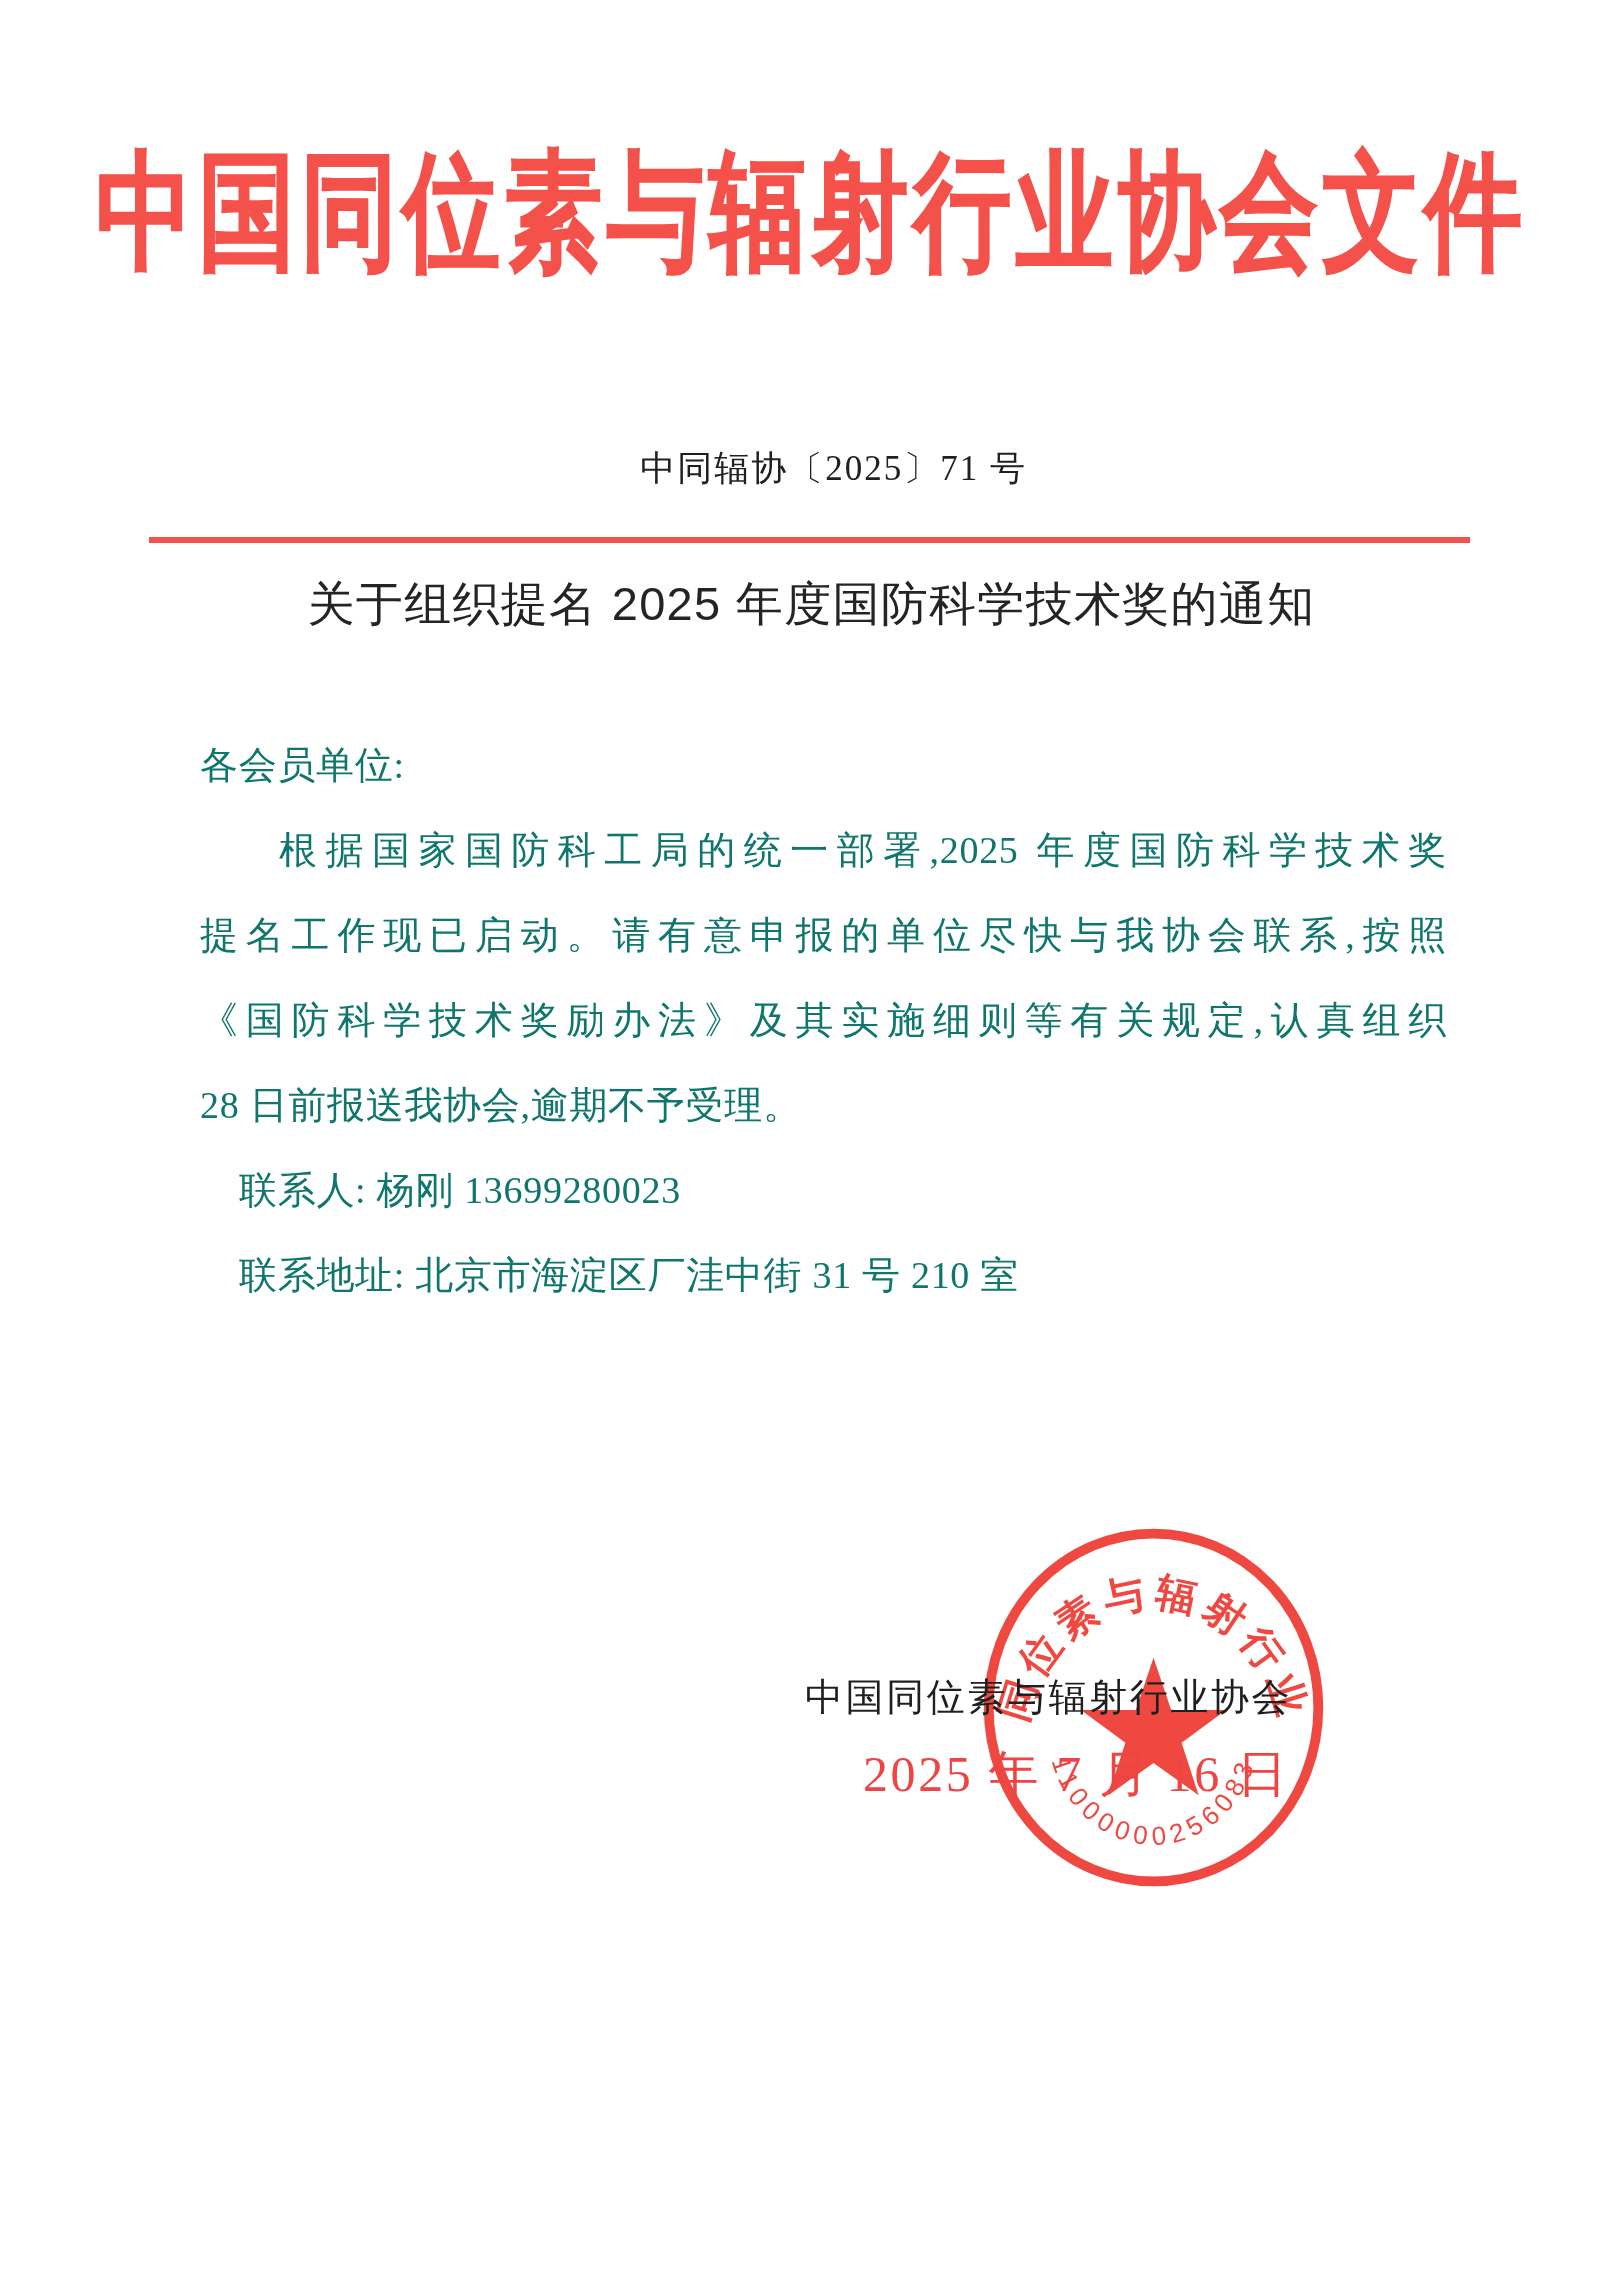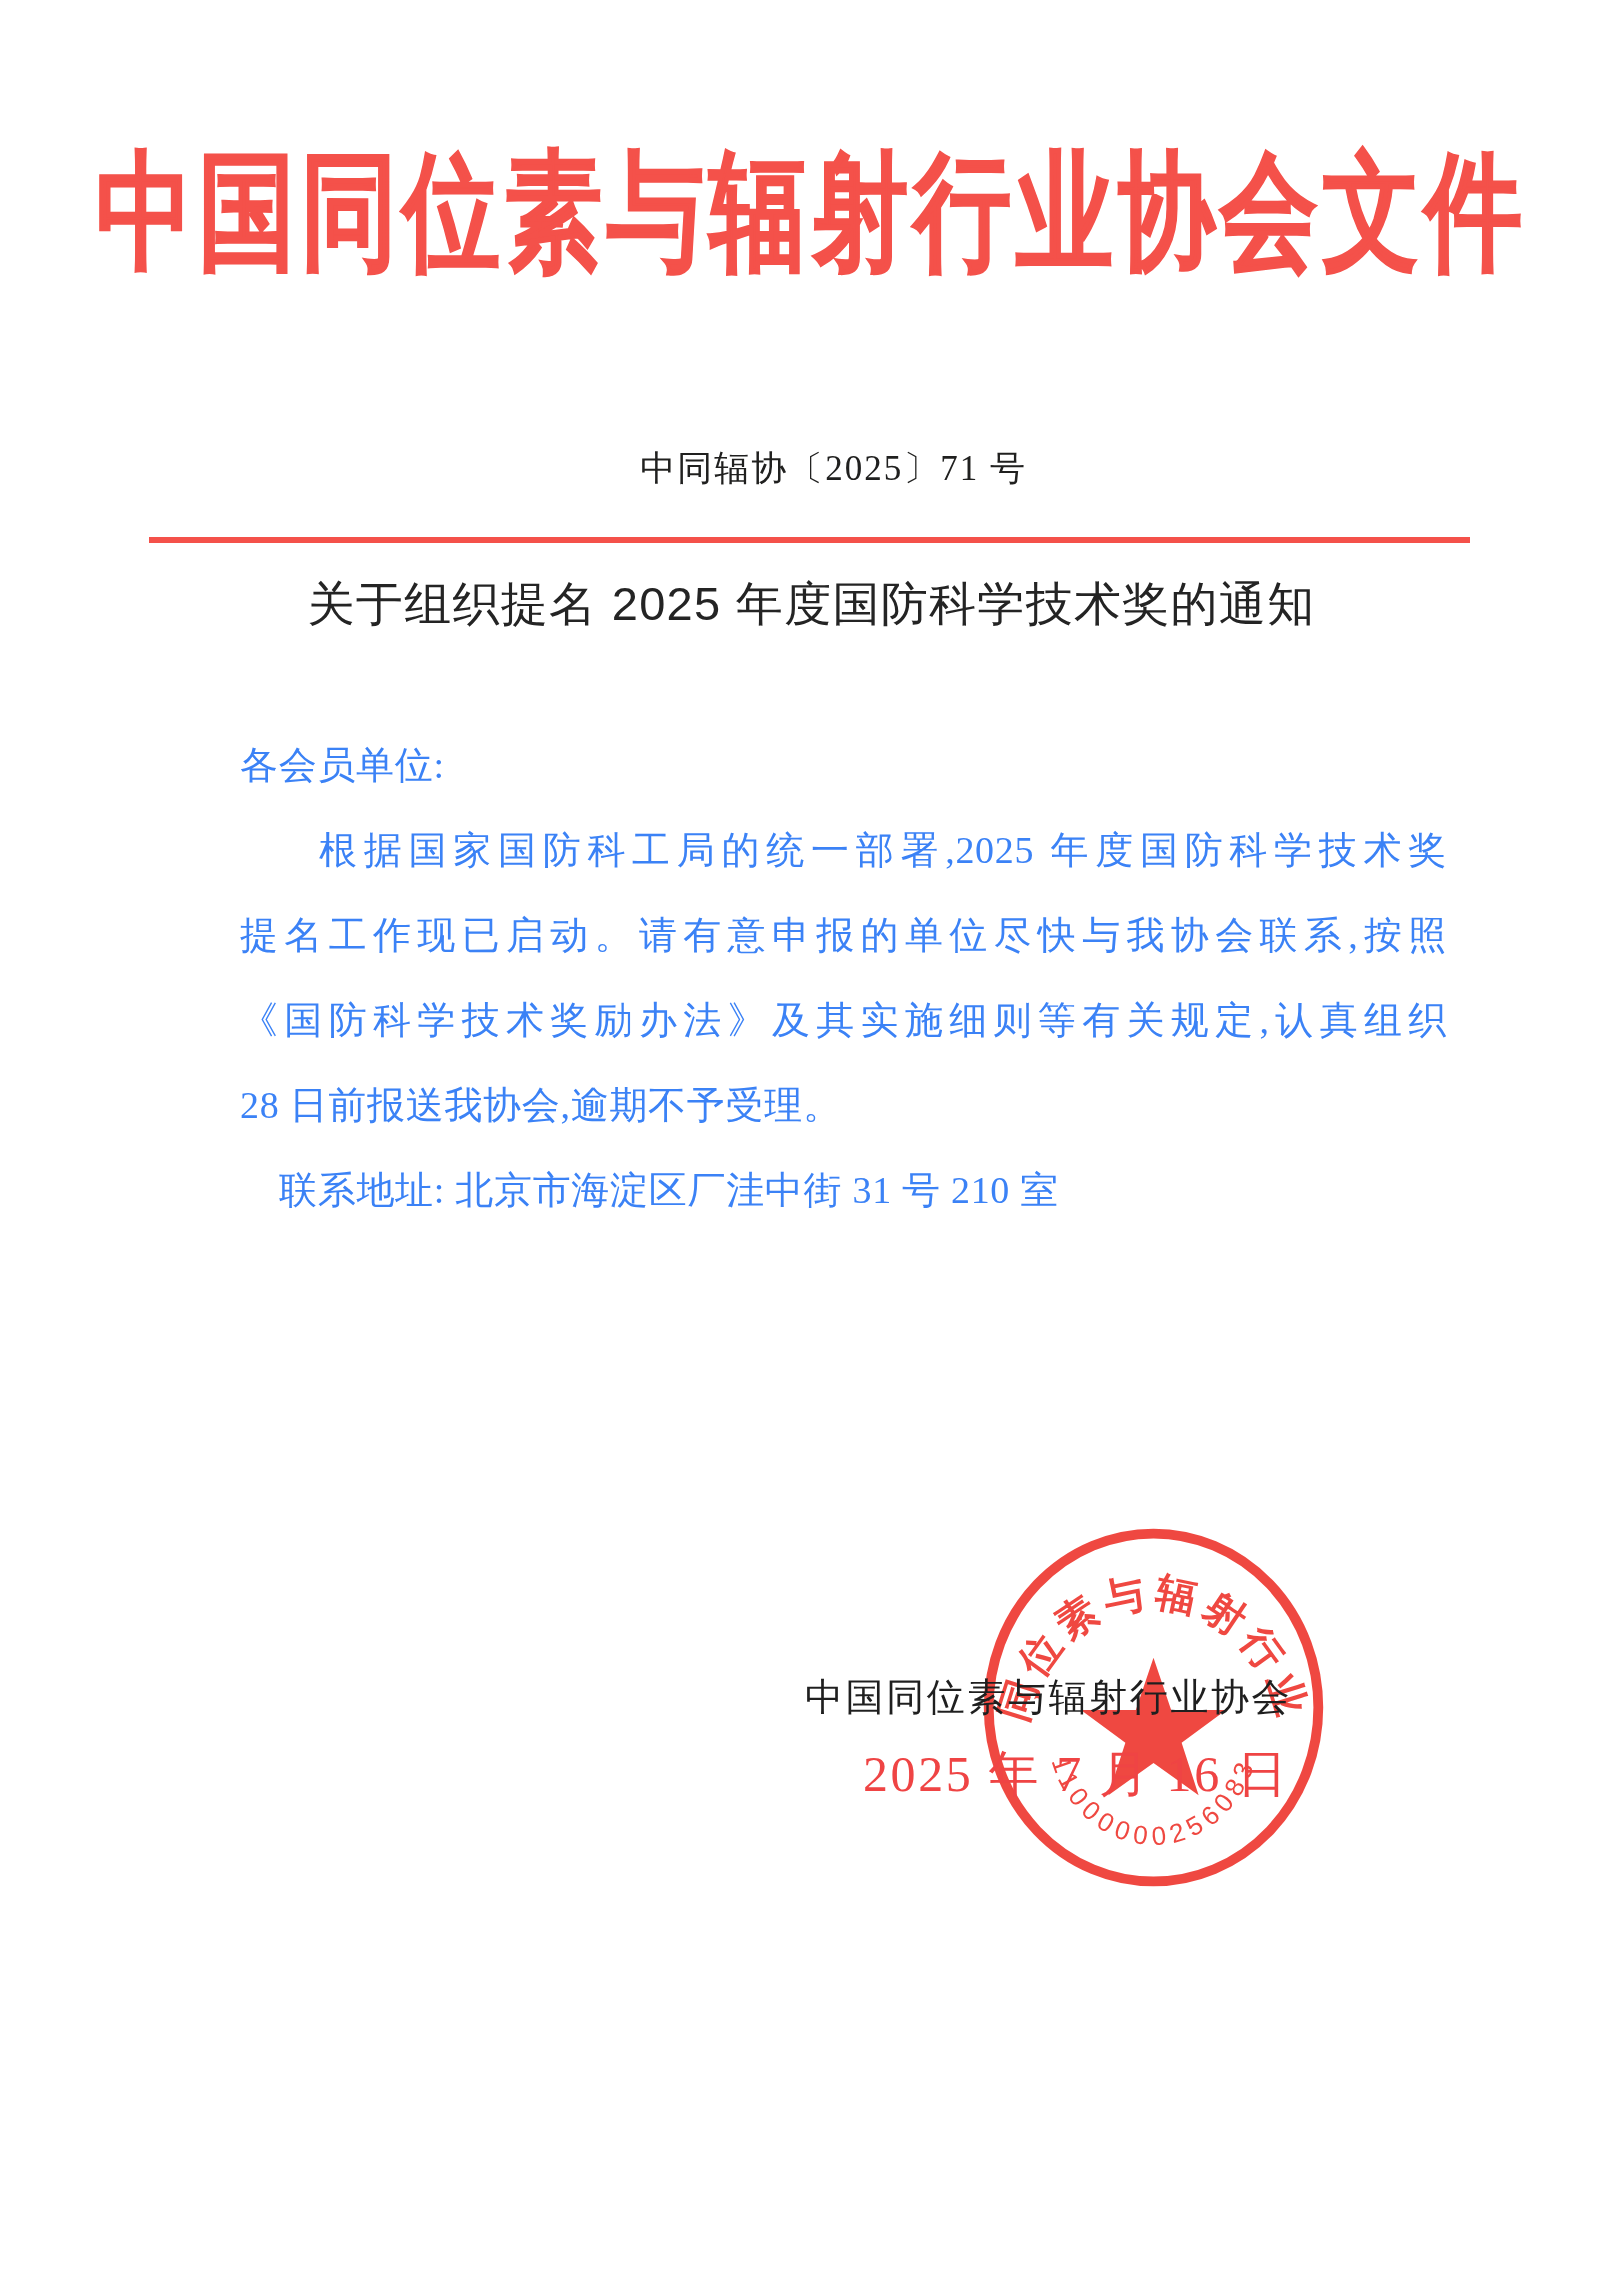--- a/index.html
+++ b/index.html
@@ -84,24 +84,23 @@
   .body-block {
     position: absolute;
     left: 200px;
     top: 723px;
     width: 1247px;
   }
 
   .body-line {
     font-size: 38px;
     line-height: 85px;
-    color: #3b82f6;
+    color: #0f766e;
     letter-spacing: 0.7px;
     white-space: nowrap;
-    margin-left: 40px;
   }
 
   .body-line.indent {
     text-indent: 79px;
   }
 
   .body-line.indent-half {
     text-indent: 39px;
   }
 
@@ -173,20 +172,21 @@
 
     <div class="body-line indent justified">根据国家国防科工局的统一部署,2025 年度国防科学技术奖</div>
 
     <div class="body-line justified">提名工作现已启动。请有意申报的单位尽快与我协会联系,按照</div>
 
     <div class="body-line justified">《国防科学技术奖励办法》及其实施细则等有关规定,认真组织</div>
 
 
     <div class="body-line">28 日前报送我协会,逾期不予受理。</div>
 
+    <div class="body-line indent-half">联系人: 杨刚 13699280023</div>
 
     <div class="body-line indent-half">联系地址: 北京市海淀区厂洼中街 31 号 210 室</div>
 
   </div>
 
   <div class="seal">
     <svg viewBox="0 0 530 552" xmlns="http://www.w3.org/2000/svg" aria-hidden="true">
       <defs>
         <path id="sealArcTop" d="M 72 300 A 196 216 0 0 1 458 300" fill="none"></path>
         <path id="sealArcBottom" d="M 108 352 A 162 178 0 0 0 422 352" fill="none"></path>

